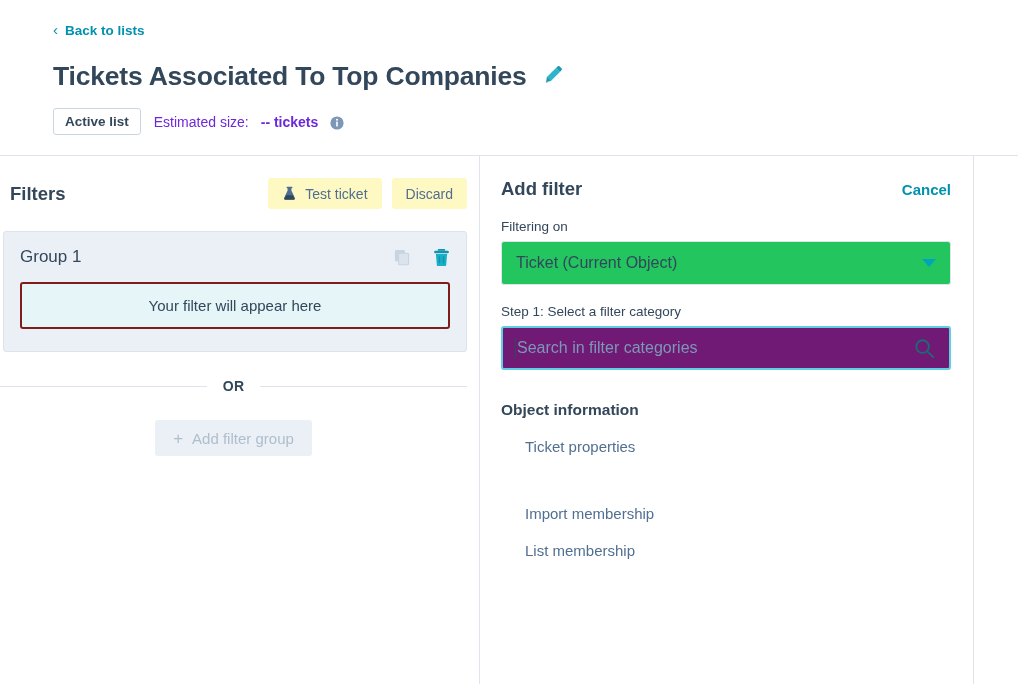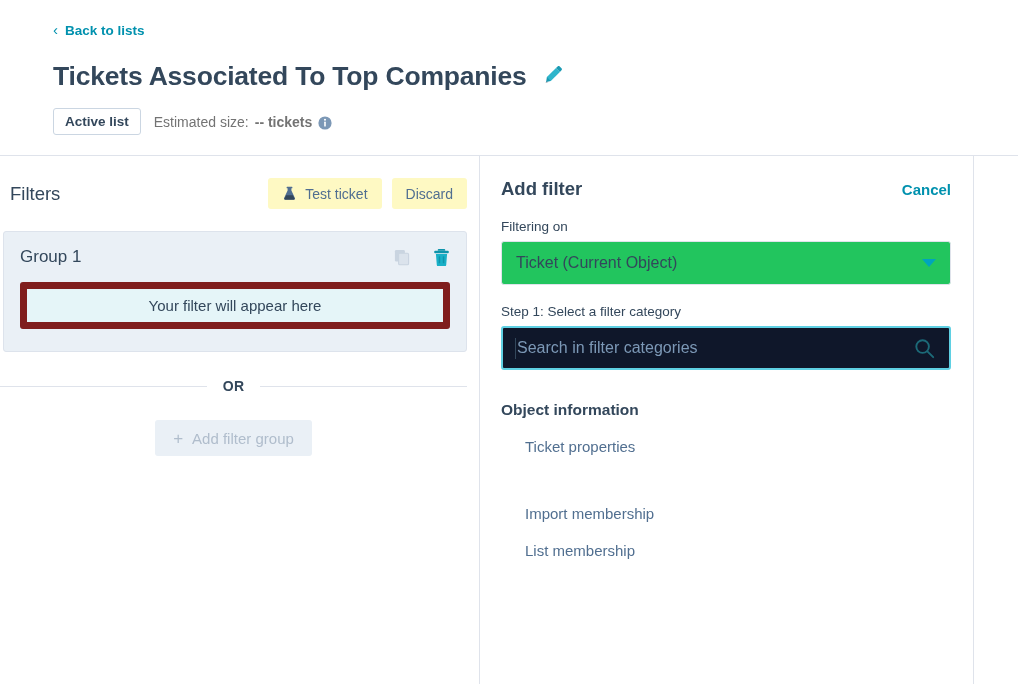--- a/index.html
+++ b/index.html
@@ -77,24 +77,24 @@
     border: 1px solid #cbd6e2;
     border-radius: 3px;
     background: #fff;
     font-size: 13.5px;
     font-weight: bold;
     color: #33475b;
     cursor: pointer;
   }
   .meta-text {
     font-size: 14px;
-    color: #737373;
-    display: inline-flex;
-    align-items: center;
-    gap: 6px;
+    color: #6d28d9;
+    display: inline-flex;
+    align-items: center;
+    gap: 12px;
   }
   .meta-text b { font-weight: bold; }
   .info-dot {
     display: inline-flex;
     align-items: center;
     cursor: pointer;
     transform: translateY(1px);
   }
 
   
@@ -113,21 +113,21 @@
     background: #fff;
   }
 
   .filters-toolbar {
     display: flex;
     align-items: center;
     padding-left: 10px;
   }
   .filters-heading {
     font-size: 18.5px;
-    font-weight: normal;
+    font-weight: bold;
     color: #33475b;
     flex: 1 1 auto;
   }
   .btn-secondary {
     display: inline-flex;
     align-items: center;
     justify-content: center;
     gap: 8px;
     height: 31px;
     padding: 0 14px;
@@ -171,21 +171,21 @@
     padding: 0;
     cursor: pointer;
   }
 
   .filter-placeholder {
     height: 47px;
     display: flex;
     align-items: center;
     justify-content: center;
     background: #e5f5f8;
-    border: 7px solid #7f1d1d;
+    border: 2px solid #7f1d1d;
     border-radius: 3px;
     color: #33475b;
     font-size: 15px;
     cursor: pointer;
   }
 
   .or-divider {
     display: flex;
     align-items: center;
     gap: 16px;
@@ -282,21 +282,21 @@
     border-left: 7px solid transparent;
     border-right: 7px solid transparent;
     border-top: 8px solid #00a4bd;
   }
 
   .search-box {
     position: relative;
     height: 44px;
     border: 2px solid #5fd0e3;
     border-radius: 3px;
-    background: #0f172a;
+    background: #701a75;
     display: flex;
     align-items: center;
     padding: 0 14px 0 12px;
     cursor: text;
   }
   .caret-bar {
     width: 1px;
     height: 21px;
     background: #33475b;
     margin-right: 1px;

